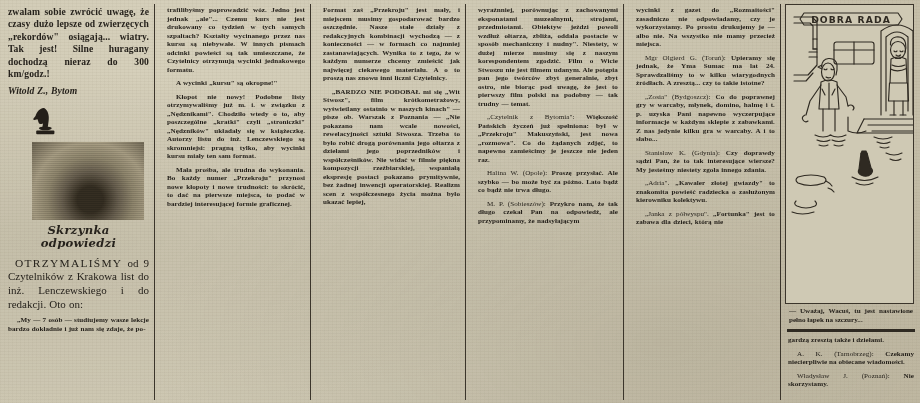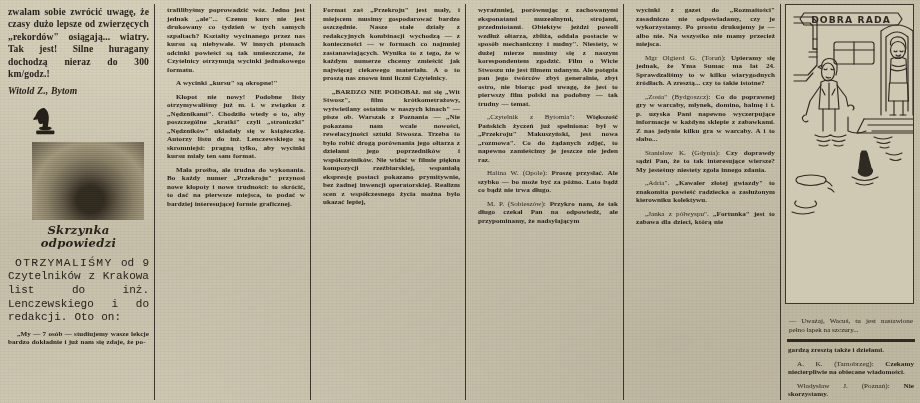--- a/index.html
+++ b/index.html
@@ -67,35 +67,35 @@
   }
   .masthead{
     text-align:center;font-style:italic;font-weight:700;
     font-size:11.6px;line-height:13px;letter-spacing:.3px;
     margin:4px 0 7px 0;
     font-family:"DejaVu Serif", serif;
   }
   .otrzym{
     font-size:11px;line-height:13.6px;font-weight:400;text-indent:7px;
     text-align:justify;margin:0 0 5px 0;
-    font-family:Liberation Mono, monospace;
+    font-family:Liberation Serif, serif;
   }
   .otrzym .sp{letter-spacing:1.3px;font-size:11.4px;}
 
   
   .cartoon-box{
     box-sizing:border-box;width:129px;height:300px;
     border:1.4px solid #3b352b;
     background:#cfc9b4;
     position:relative;overflow:hidden;
   }
   .cartoon-box svg{display:block;}
   .cart-cap{
-    font-size:7.1px;line-height:8.6px;font-weight:400;
-    text-align:justify;padding:13px 4px 0 4px;
+    font-size:7.1px;line-height:8.6px;font-weight:700;
+    text-align:justify;padding:3px 4px 0 4px;
   }
   .rule-h{height:0;border-top:3px solid #2f2a22;margin:5px 2px 4px 2px;}
   .tailcol{font-size:7.1px;line-height:8.5px;text-align:justify;padding:0 3px 0 3px;}
 </style>
 </head>
 <body>
 
 <div class="page">
 
   <div class="col c1">

